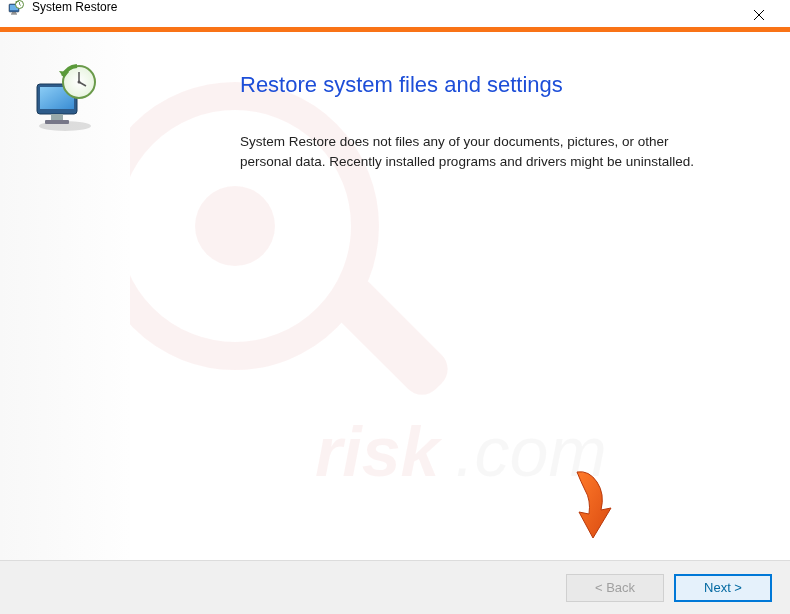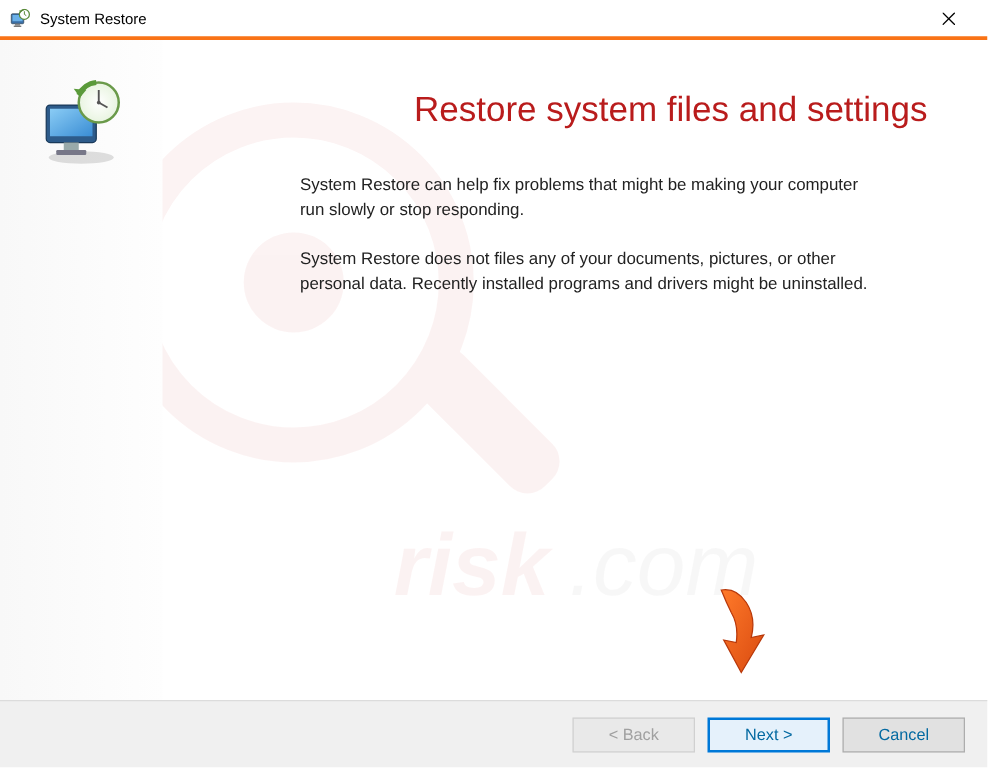--- a/index.html
+++ b/index.html
@@ -8,24 +8,23 @@
       background: #fff;
       width: 790px;
       height: 614px;
       overflow: hidden;
       position: relative;
     }
     .window { width: 100%; height: 100%; display: flex; flex-direction: column; background: #fff; }
     .titlebar {
       height: 32px;
       display: flex;
-      align-items: center;
       padding: 0 8px;
       background: #fff;
-      border-bottom: 3px solid #f97316;
+      border-bottom: 5px solid #f97316;
     }
     .titlebar-icon { width: 16px; height: 16px; margin-right: 8px; position: relative; }
     .titlebar-icon svg { width: 16px; height: 16px; }
     .titlebar-title { font-size: 12px; color: #000; flex: 1; }
     .titlebar-close {
       width: 46px; height: 30px;
       display: flex; align-items: center; justify-content: center;
       font-size: 13px; color: #000; cursor: default;
       font-family: Arial, sans-serif;
     }
@@ -44,25 +43,24 @@
       justify-content: center;
       align-items: flex-start;
     }
     .restore-icon { width: 72px; height: 72px; position: relative; }
     .main-panel {
       flex: 1;
       padding: 40px 48px 20px 110px;
       position: relative;
     }
     .headline {
-      font-size: 28px;
+      font-size: 22px;
       font-weight: 400;
-      color: #b91c1c;
+      color: #1d4ed8;
       margin-bottom: 34px;
-      text-align: right;
     }
     .para {
       font-size: 13.5px;
       line-height: 1.45;
       color: #222;
       margin-bottom: 20px;
       max-width: 460px;
     }
     .button-row {
       height: 54px;
@@ -166,30 +164,28 @@
           <line x1="50" y1="20" x2="57" y2="24" stroke="#555" stroke-width="1.5"></line>
           <circle cx="50" cy="20" r="1.5" fill="#555"></circle>
           <path d="M 34 14 A 17 17 0 0 1 48 4" stroke="#5a9a3a" stroke-width="4" fill="none"></path>
           <path d="M30 9 L35 16 L40 10 Z" fill="#5a9a3a"></path>
         </svg>
       </div>
     </div>
 
     <div class="main-panel">
       <h1 class="headline">Restore system files and settings</h1>
-      <p class="para">System Restore can help fix problems that might be making your computer run slowly or stop responding.</p>
       <p class="para">System Restore does not files any of your documents, pictures, or other personal data. Recently installed programs and drivers might be uninstalled.</p>
     </div>
 
   </div>
 
   <div class="button-row">
     <button class="btn disabled">&lt; Back</button>
     <button class="btn focused">Next &gt;</button>
-    <button class="btn">Cancel</button>
   </div>
 
   <svg class="arrow-annotation" width="64" height="78" viewBox="0 0 64 78">
     <defs>
       <linearGradient id="ar" x1="0" y1="0" x2="1" y2="1">
         <stop offset="0%" stop-color="#ff7a2a"></stop>
         <stop offset="100%" stop-color="#d94a10"></stop>
       </linearGradient>
     </defs>
     <path d="M 20 4 Q 32 2 40 14 Q 48 26 44 42 L 54 40 L 36 70 L 22 44 L 32 46 Q 34 32 28 22 Q 24 14 20 4 Z" fill="url(#ar)" stroke="#b8380a" stroke-width="1"></path>

